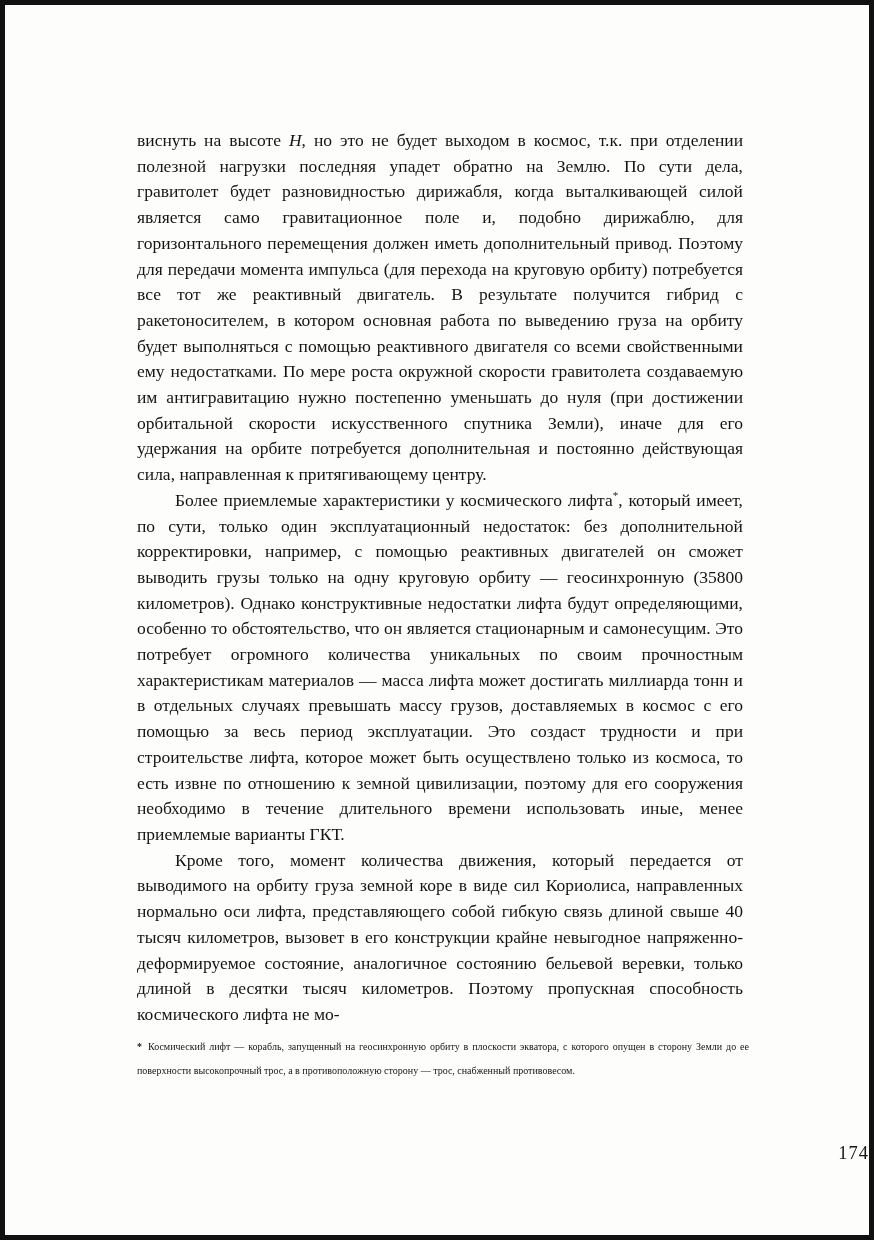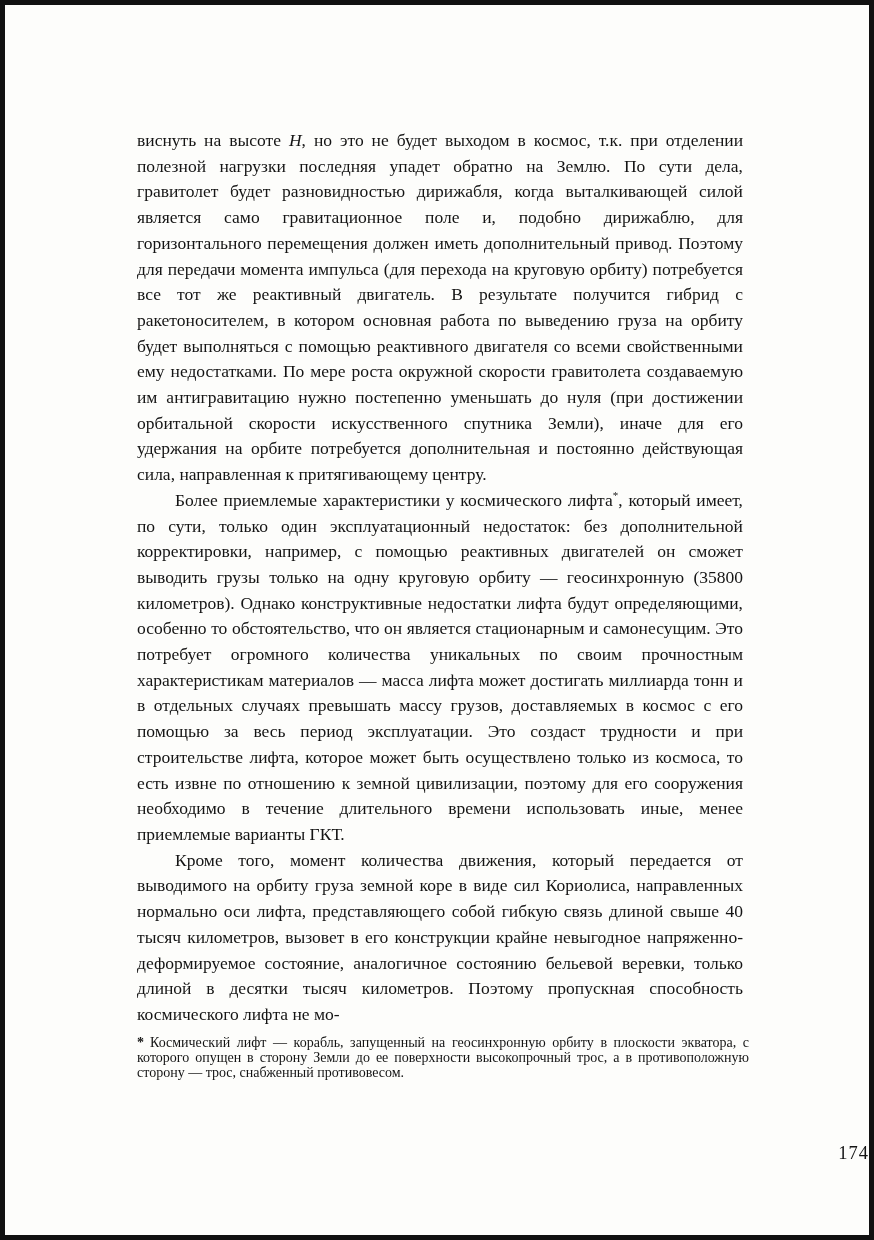--- a/index.html
+++ b/index.html
@@ -40,22 +40,22 @@
   sup.fn-mark {
     font-size: 11px;
     line-height: 0;
     vertical-align: super;
   }
   .footnote {
     position: absolute;
     top: 1030px;
     left: 132px;
     width: 612px;
-    font-size: 14px;
-    line-height: 15px;
+    font-size: 10px;
+    line-height: 24px;
     text-align: justify;
   }
   .fn-star {
     font-weight: bold;
     margin-right: 6px;
   }
   .page-number {
     position: absolute;
     top: 1138px;
     left: 0;

